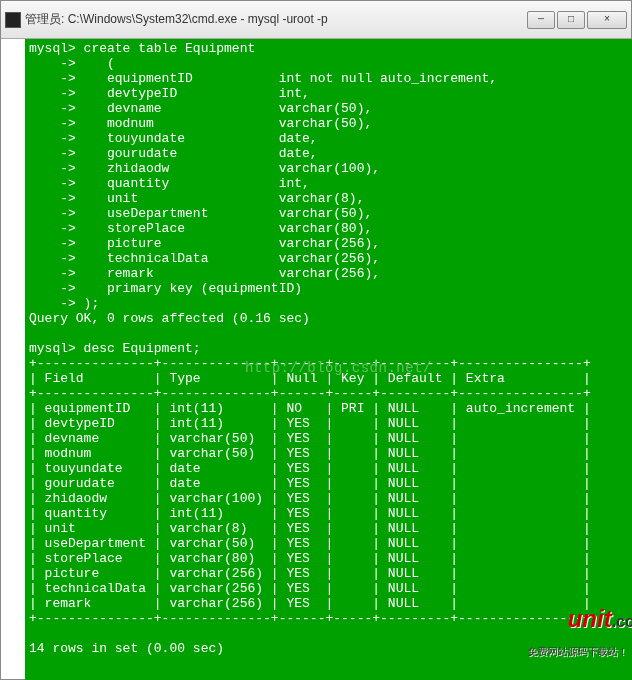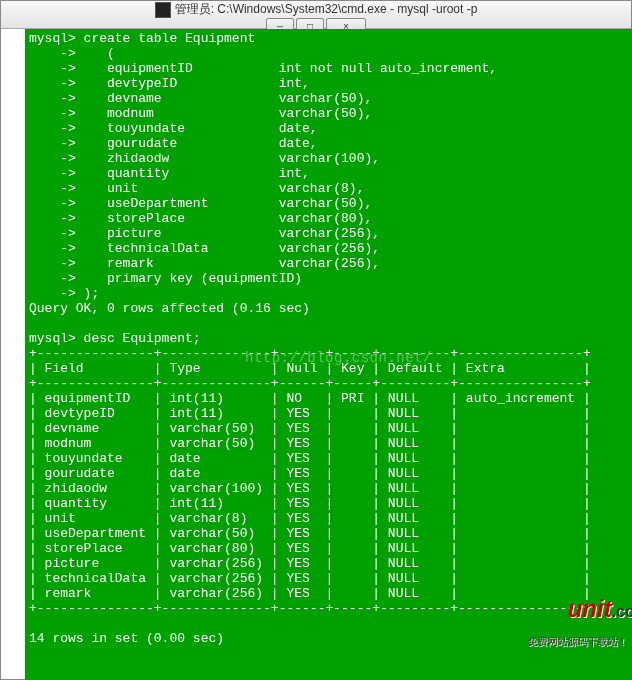--- a/index.html
+++ b/index.html
@@ -11,28 +11,27 @@
     height: 680px;
     overflow: hidden;
   }
   .window {
     width: 632px;
     height: 680px;
     border: 1px solid #888;
     background: #fff;
   }
   .titlebar {
-    height: 28px;
+    height: 38px;
     background: linear-gradient(to bottom, #f8f8f8, #e4e4e4);
     border-bottom: 1px solid #aaa;
     display: flex;
     align-items: center;
     padding: 0 4px;
     justify-content: space-between;
-    flex-direction: column;
   }
   .titleleft { display: flex; align-items: center; gap: 4px; }
   .title-icon {
     width: 16px; height: 16px;
     background: #222;
     border: 1px solid #555;
     display: inline-block;
   }
   .title-text { font-family: "Microsoft YaHei", sans-serif; font-size: 12px; color: #333; }
   .window-controls { display: flex; gap: 2px; }

